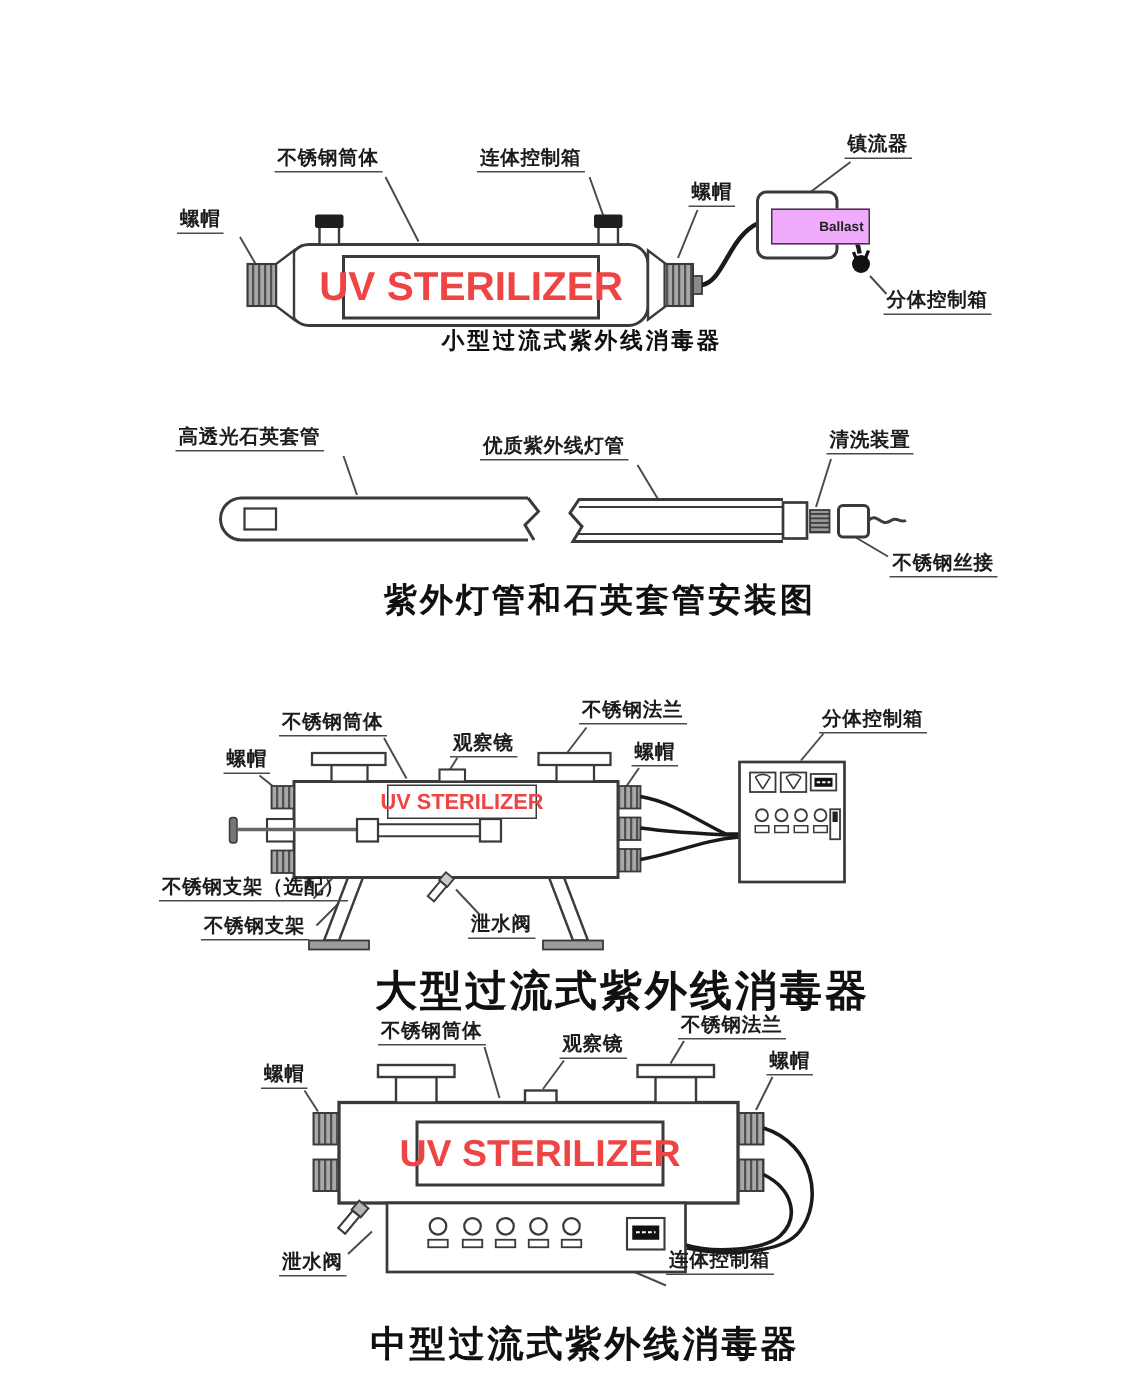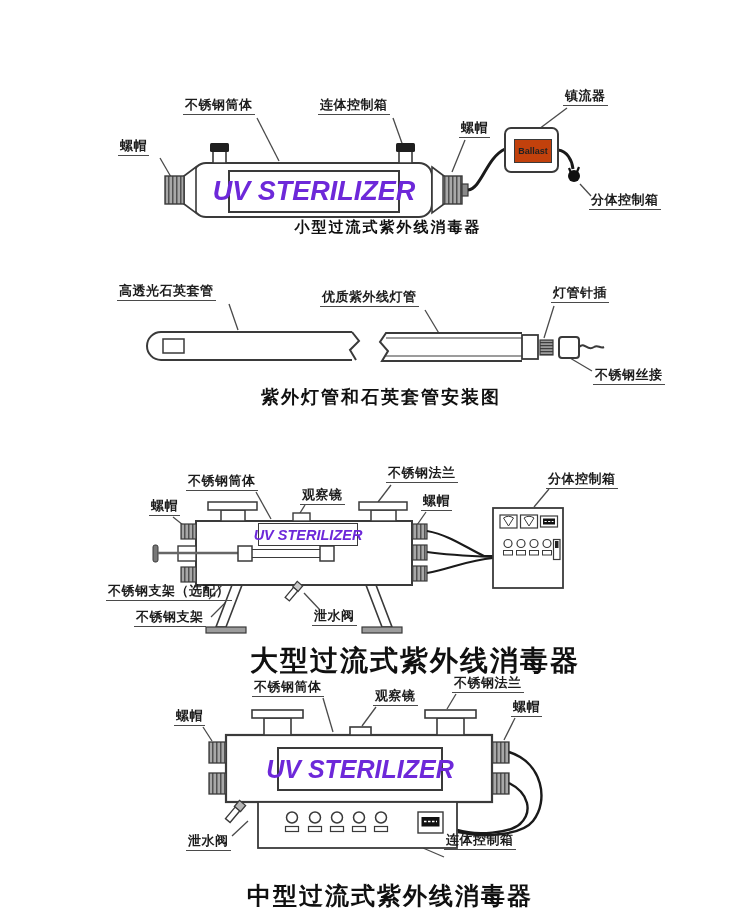--- a/index.html
+++ b/index.html
@@ -13,26 +13,26 @@
     white-space:nowrap;letter-spacing:0.5px;line-height:1.15;
     border-bottom:1.5px solid #4a4a4a;padding:0 2px 1px 2px;z-index:3;
   }
   .cap{
     position:absolute;font-weight:bold;color:#101010;text-align:center;
     white-space:nowrap;letter-spacing:2px;z-index:3;
   }
   .uvbox{
     position:absolute;border:2px solid #3a3a3a;background:#fff;z-index:2;
     display:flex;align-items:center;justify-content:center;
-    font-weight:bold;color:#6d28d9;white-space:nowrap;font-style:italic;
+    font-weight:bold;color:#ef4444;white-space:nowrap;
   }
   .ballastbox{
-    position:absolute;border:1.5px solid #3a3a3a;background:#c2410c;z-index:2;
+    position:absolute;border:1.5px solid #3a3a3a;background:#f0abfc;z-index:2;
     display:flex;align-items:center;justify-content:center;
-    font-weight:bold;color:#222;font-size:9px;white-space:nowrap;
+    font-weight:bold;color:#222;font-size:9px;white-space:nowrap;padding-left:28px;
   }
 </style>
 </head>
 <body>
 
 <div class="stage">
 
   <svg width="750" height="920" viewBox="0 0 750 920">
     <defs>
       <pattern id="knurl" width="4" height="6" patternUnits="userSpaceOnUse">
@@ -213,23 +213,23 @@
   <div class="lbl" style="left:318px;top:98px">连体控制箱</div>
   <div class="lbl" style="left:563px;top:89px">镇流器</div>
   <div class="lbl" style="left:459px;top:121px">螺帽</div>
   <div class="lbl" style="left:589px;top:193px">分体控制箱</div>
   <div class="uvbox" style="left:228px;top:170px;width:168px;height:39px;font-size:27px">UV STERILIZER</div>
   <div class="ballastbox" style="left:514px;top:139px;width:36px;height:22px">Ballast</div>
   <div class="cap" style="left:256px;top:218px;width:264px;font-size:15px">小型过流式紫外线消毒器</div>
 
   <div class="lbl" style="left:117px;top:284px">高透光石英套管</div>
   <div class="lbl" style="left:320px;top:290px">优质紫外线灯管</div>
-  <div class="lbl" style="left:551px;top:286px">灯管针插</div>
+  <div class="lbl" style="left:551px;top:286px">清洗装置</div>
   <div class="lbl" style="left:593px;top:368px">不锈钢丝接</div>
-  <div class="cap" style="left:244px;top:385px;width:274px;font-size:18px">紫外灯管和石英套管安装图</div>
+  <div class="cap" style="left:256px;top:385px;width:274px;font-size:22px">紫外灯管和石英套管安装图</div>
 
   <div class="lbl" style="left:186px;top:474px">不锈钢筒体</div>
   <div class="lbl" style="left:300px;top:488px">观察镜</div>
   <div class="lbl" style="left:386px;top:466px">不锈钢法兰</div>
   <div class="lbl" style="left:546px;top:472px">分体控制箱</div>
   <div class="lbl" style="left:149px;top:499px">螺帽</div>
   <div class="lbl" style="left:421px;top:494px">螺帽</div>
   <div class="lbl" style="left:106px;top:584px">不锈钢支架（选配）</div>
   <div class="lbl" style="left:134px;top:610px">不锈钢支架</div>
   <div class="lbl" style="left:312px;top:609px">泄水阀</div>

